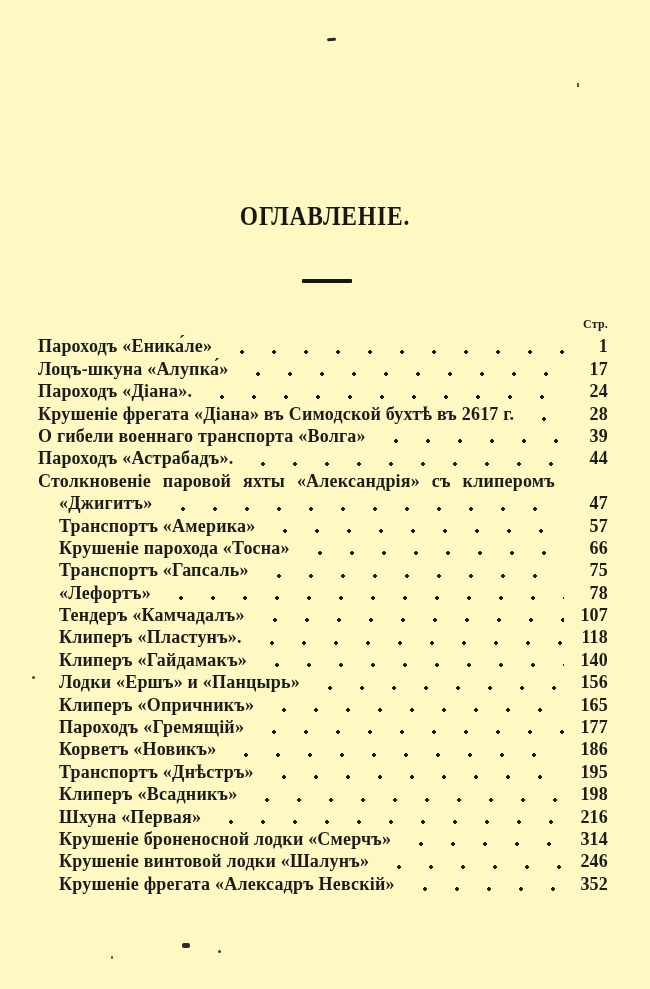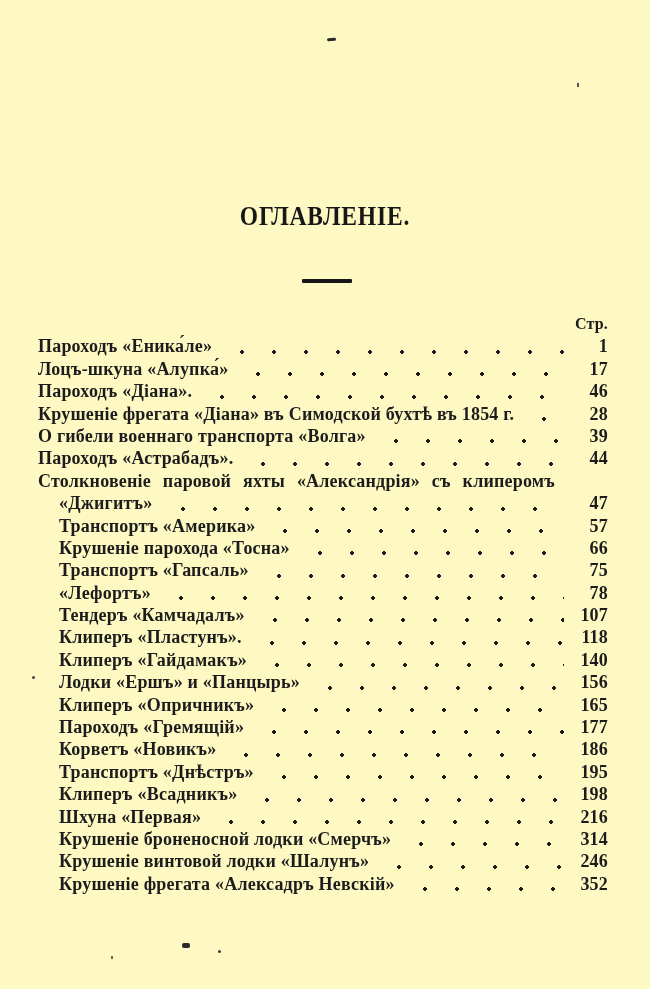--- a/index.html
+++ b/index.html
@@ -33,21 +33,21 @@
     top:313px; left:38px;
     width:570px;
     font-size:18px;
     font-weight:700;
     line-height:22.4px;
     letter-spacing:0.2px;
   }
   .str-row {
     height:22.4px;
     text-align:right;
-    font-size:16px;
+    font-size:12px;
   }
   .row {
     display:flex;
     align-items:flex-end;
     height:22.4px;
   }
   .row.indent { padding-left:21px; }
   .row .t { white-space:nowrap; flex:0 1 auto; overflow:hidden; }
   .row.justify .t {
     flex:0 0 517px;
@@ -100,24 +100,24 @@
           <span class="num">1</span>
         </div>
         <div class="row">
           <span class="t">Лоцъ-шкуна «Алупка́»</span>
           <span class="leader"></span>
           <span class="num">17</span>
         </div>
         <div class="row">
           <span class="t">Пароходъ «Діана».</span>
           <span class="leader"></span>
-          <span class="num">46</span>
-        </div>
-        <div class="row">
-          <span class="t">Крушеніе фрегата «Діана» въ Симодской бухтѣ въ 1854 г.</span>
+          <span class="num">24</span>
+        </div>
+        <div class="row">
+          <span class="t">Крушеніе фрегата «Діана» въ Симодской бухтѣ въ 2617 г.</span>
           <span class="leader"></span>
           <span class="num">28</span>
         </div>
         <div class="row">
           <span class="t">О гибели военнаго транспорта «Волга»</span>
           <span class="leader"></span>
           <span class="num">39</span>
         </div>
         <div class="row">
           <span class="t">Пароходъ «Астрабадъ».</span>

